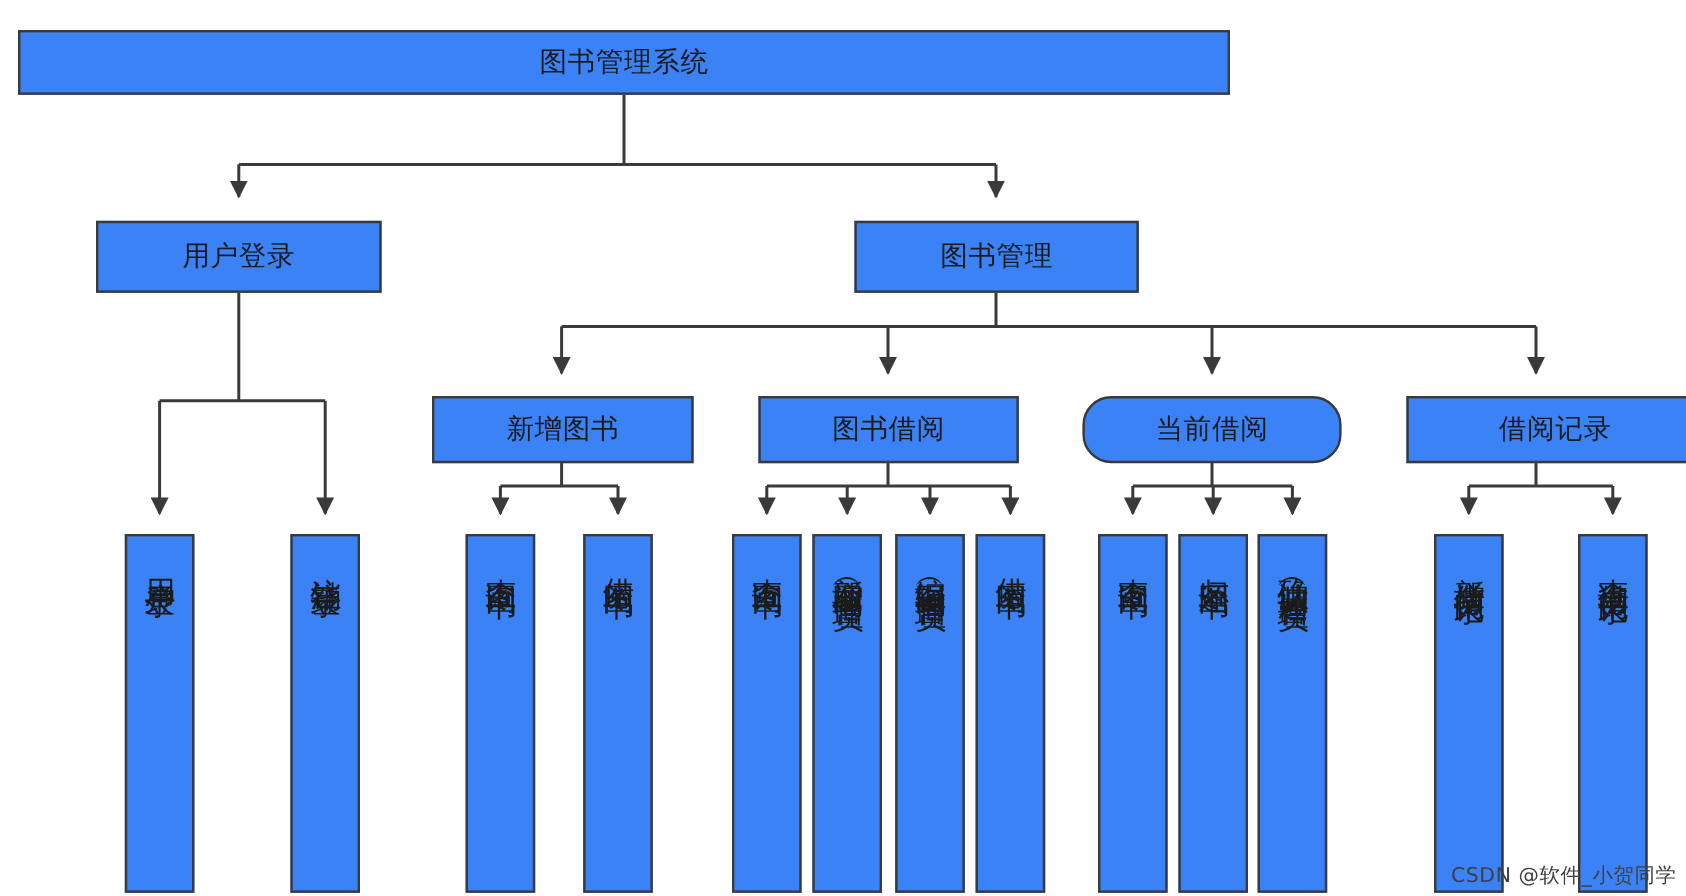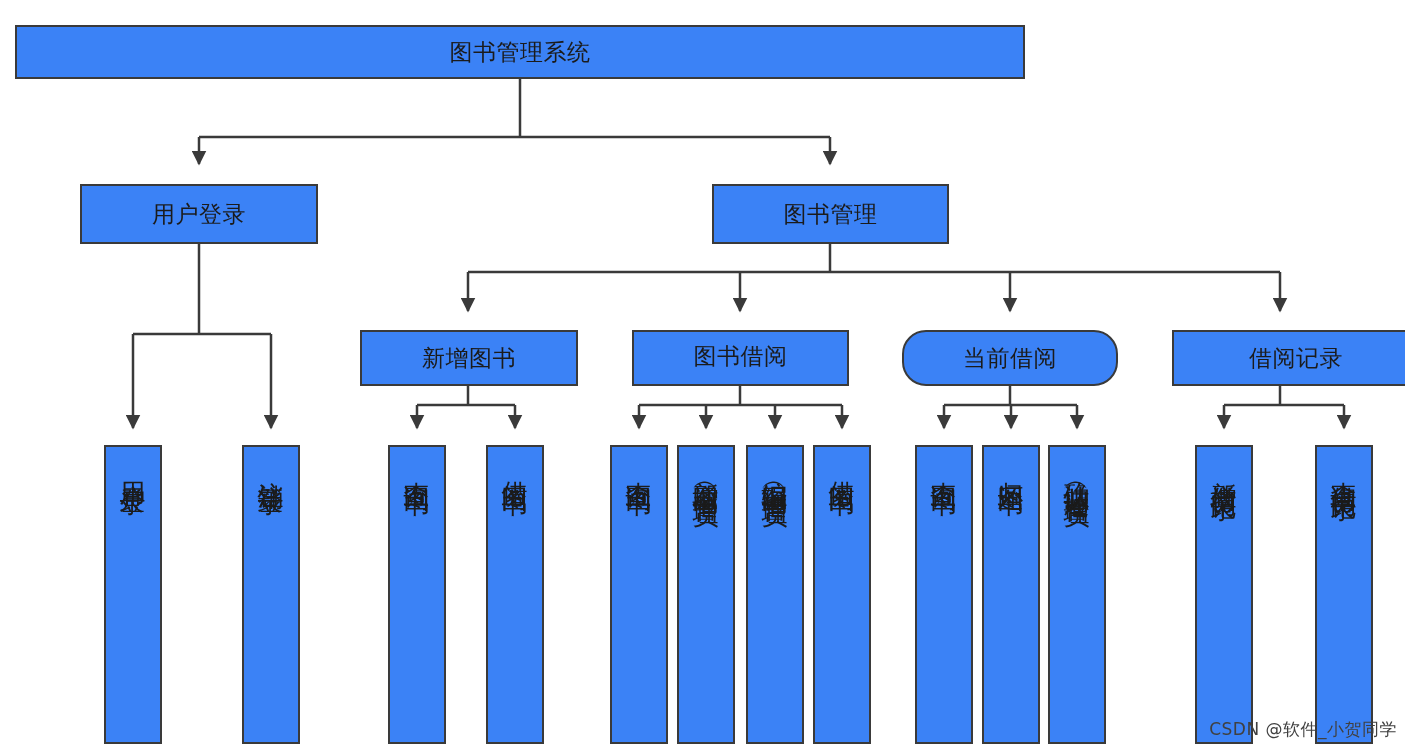--- a/index.html
+++ b/index.html
@@ -139,21 +139,21 @@
   </div>
 
   <div class="node horiz" style="left:712px; top:172px; width:237px; height:60px;">
     <span class="node-label">图书管理</span>
   </div>
 
   <div class="node horiz" style="left:360px; top:318px; width:218px; height:56px;">
     <span class="node-label">新增图书</span>
   </div>
 
-  <div class="node horiz" style="left:632px; top:318px; width:217px; height:56px;font-family:Liberation Mono, monospace;">
+  <div class="node horiz" style="left:632px; top:318px; width:217px; height:56px;">
     <span class="node-label">图书借阅</span>
   </div>
 
   <div class="node horiz" style="left:902px; top:318px; width:216px; height:56px;border-radius:24px;">
     <span class="node-label">当前借阅</span>
   </div>
 
   <div class="node horiz" style="left:1172px; top:318px; width:248px; height:56px;">
     <span class="node-label">借阅记录</span>
   </div>

